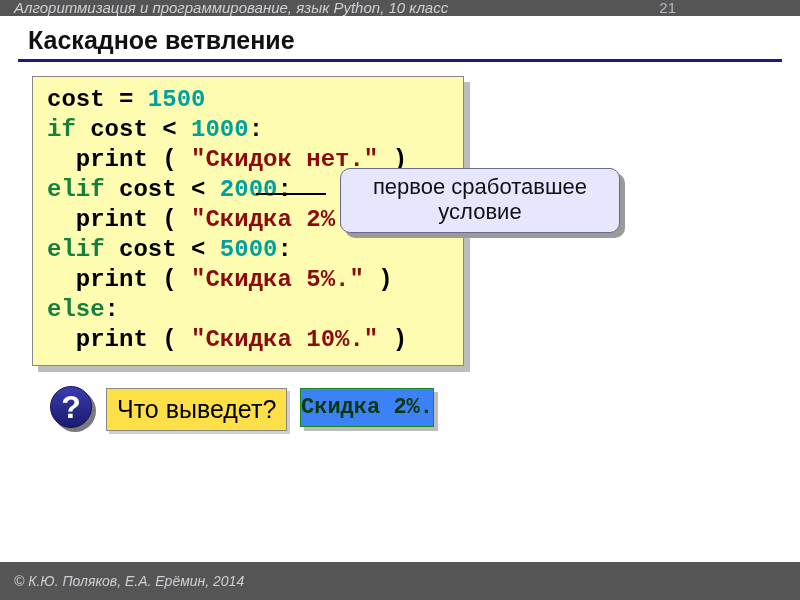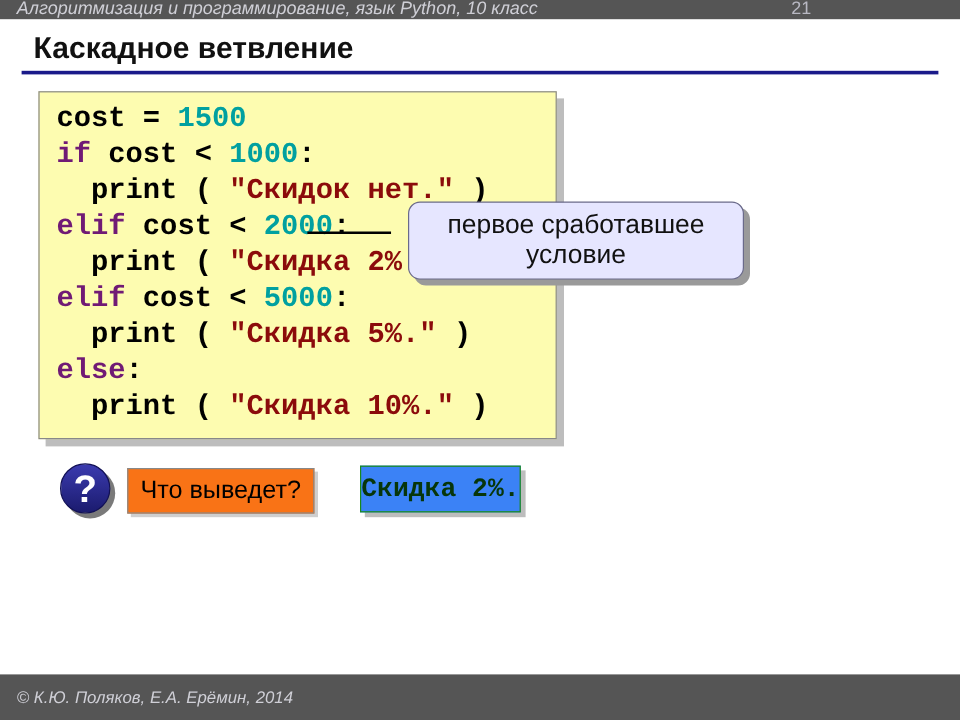--- a/index.html
+++ b/index.html
@@ -62,21 +62,21 @@
     background: #fdfcb0;
     border: 1px solid #888;
     padding: 8px 14px 10px 14px;
     font-family: "Courier New", Consolas, monospace;
     font-size: 24px;
     font-weight: bold;
     line-height: 1.25;
     white-space: pre;
     color: #000;
   }
-  .kw  { color: #701a75; }
+  .kw  { color: #15803d; }
   .num { color: #00a0a0; }
   .str { color: #8b0b0b; }
 
   .callout-wrap {
     position: absolute;
     left: 340px; top: 92px;
     width: 280px;
   }
   .callout-shadow {
     position: absolute;
@@ -132,24 +132,24 @@
   }
   .q-text-box {
     position: relative;
   }
   .q-text-box .sh {
     position: absolute; left:3px; top:3px; right:-3px; bottom:-3px;
     background:#cfcfcf;
   }
   .q-text-box .fg {
     position: relative;
-    background: #f97316;
+    background: #fde047;
     border: 1px solid #888;
     padding: 6px 10px;
-    font-size: 21px;
+    font-size: 25px;
   }
 
   .answer-box {
     position: absolute;
     left: 300px; top: 312px;
   }
   .answer-box .sh {
     position: absolute; left:4px; top:4px; right:-4px; bottom:-4px;
     background:#bdbdbd;
   }

